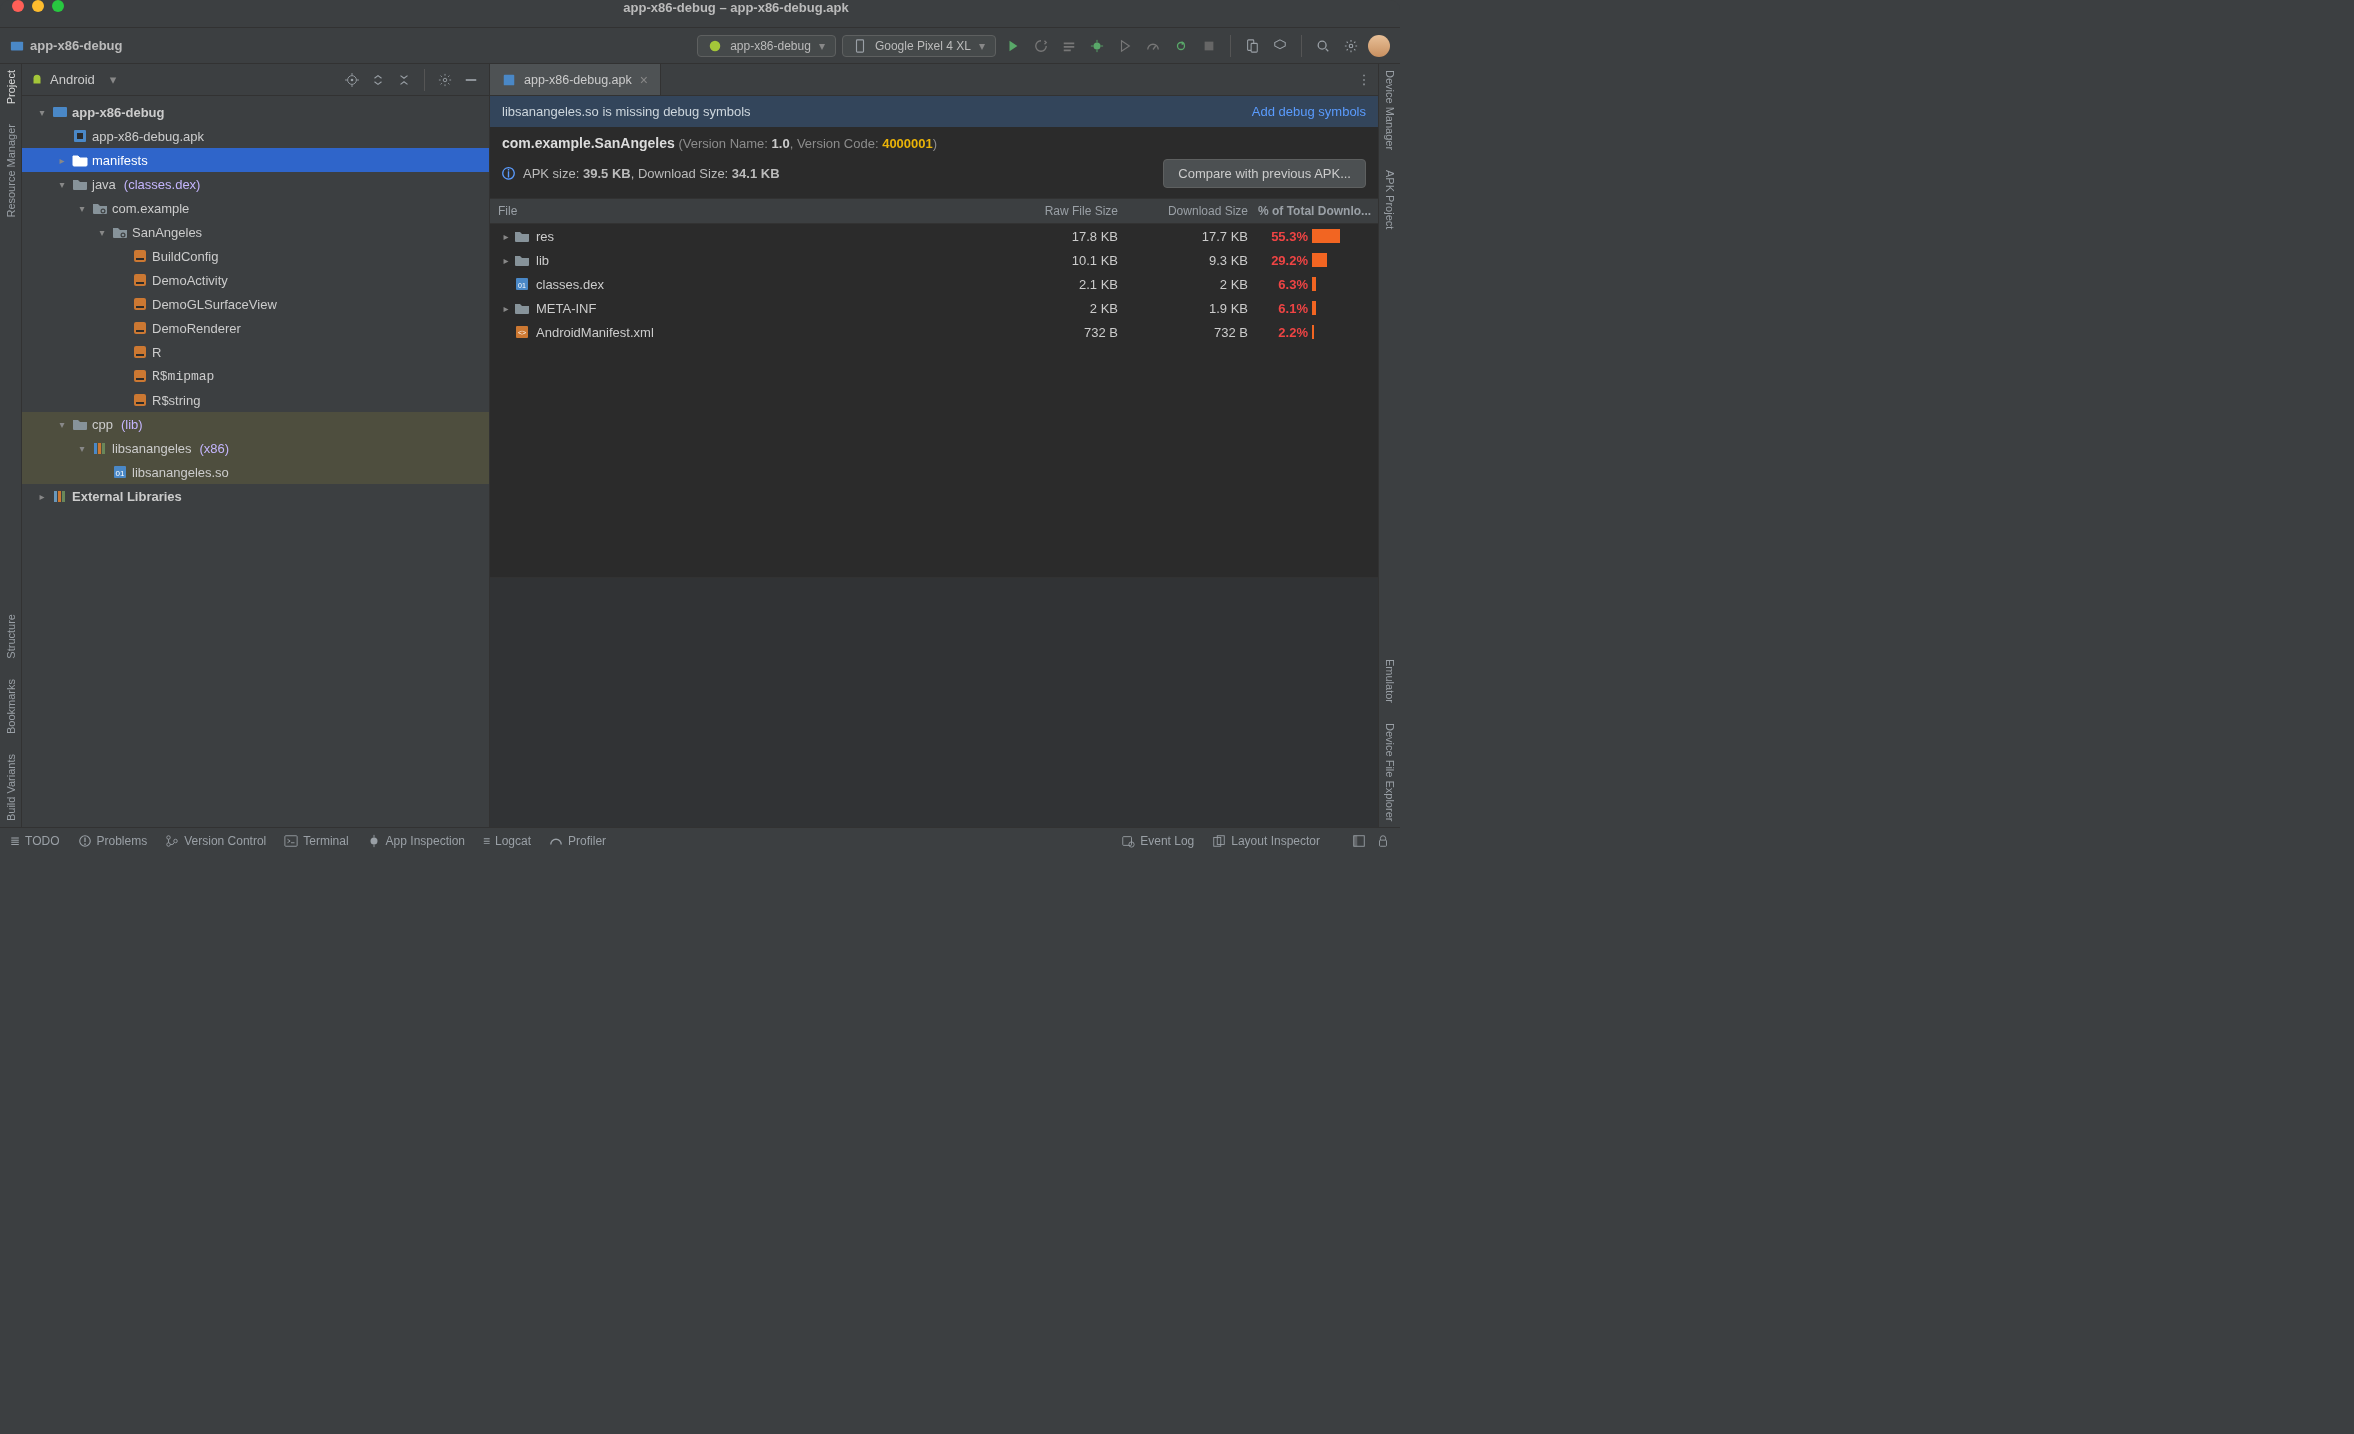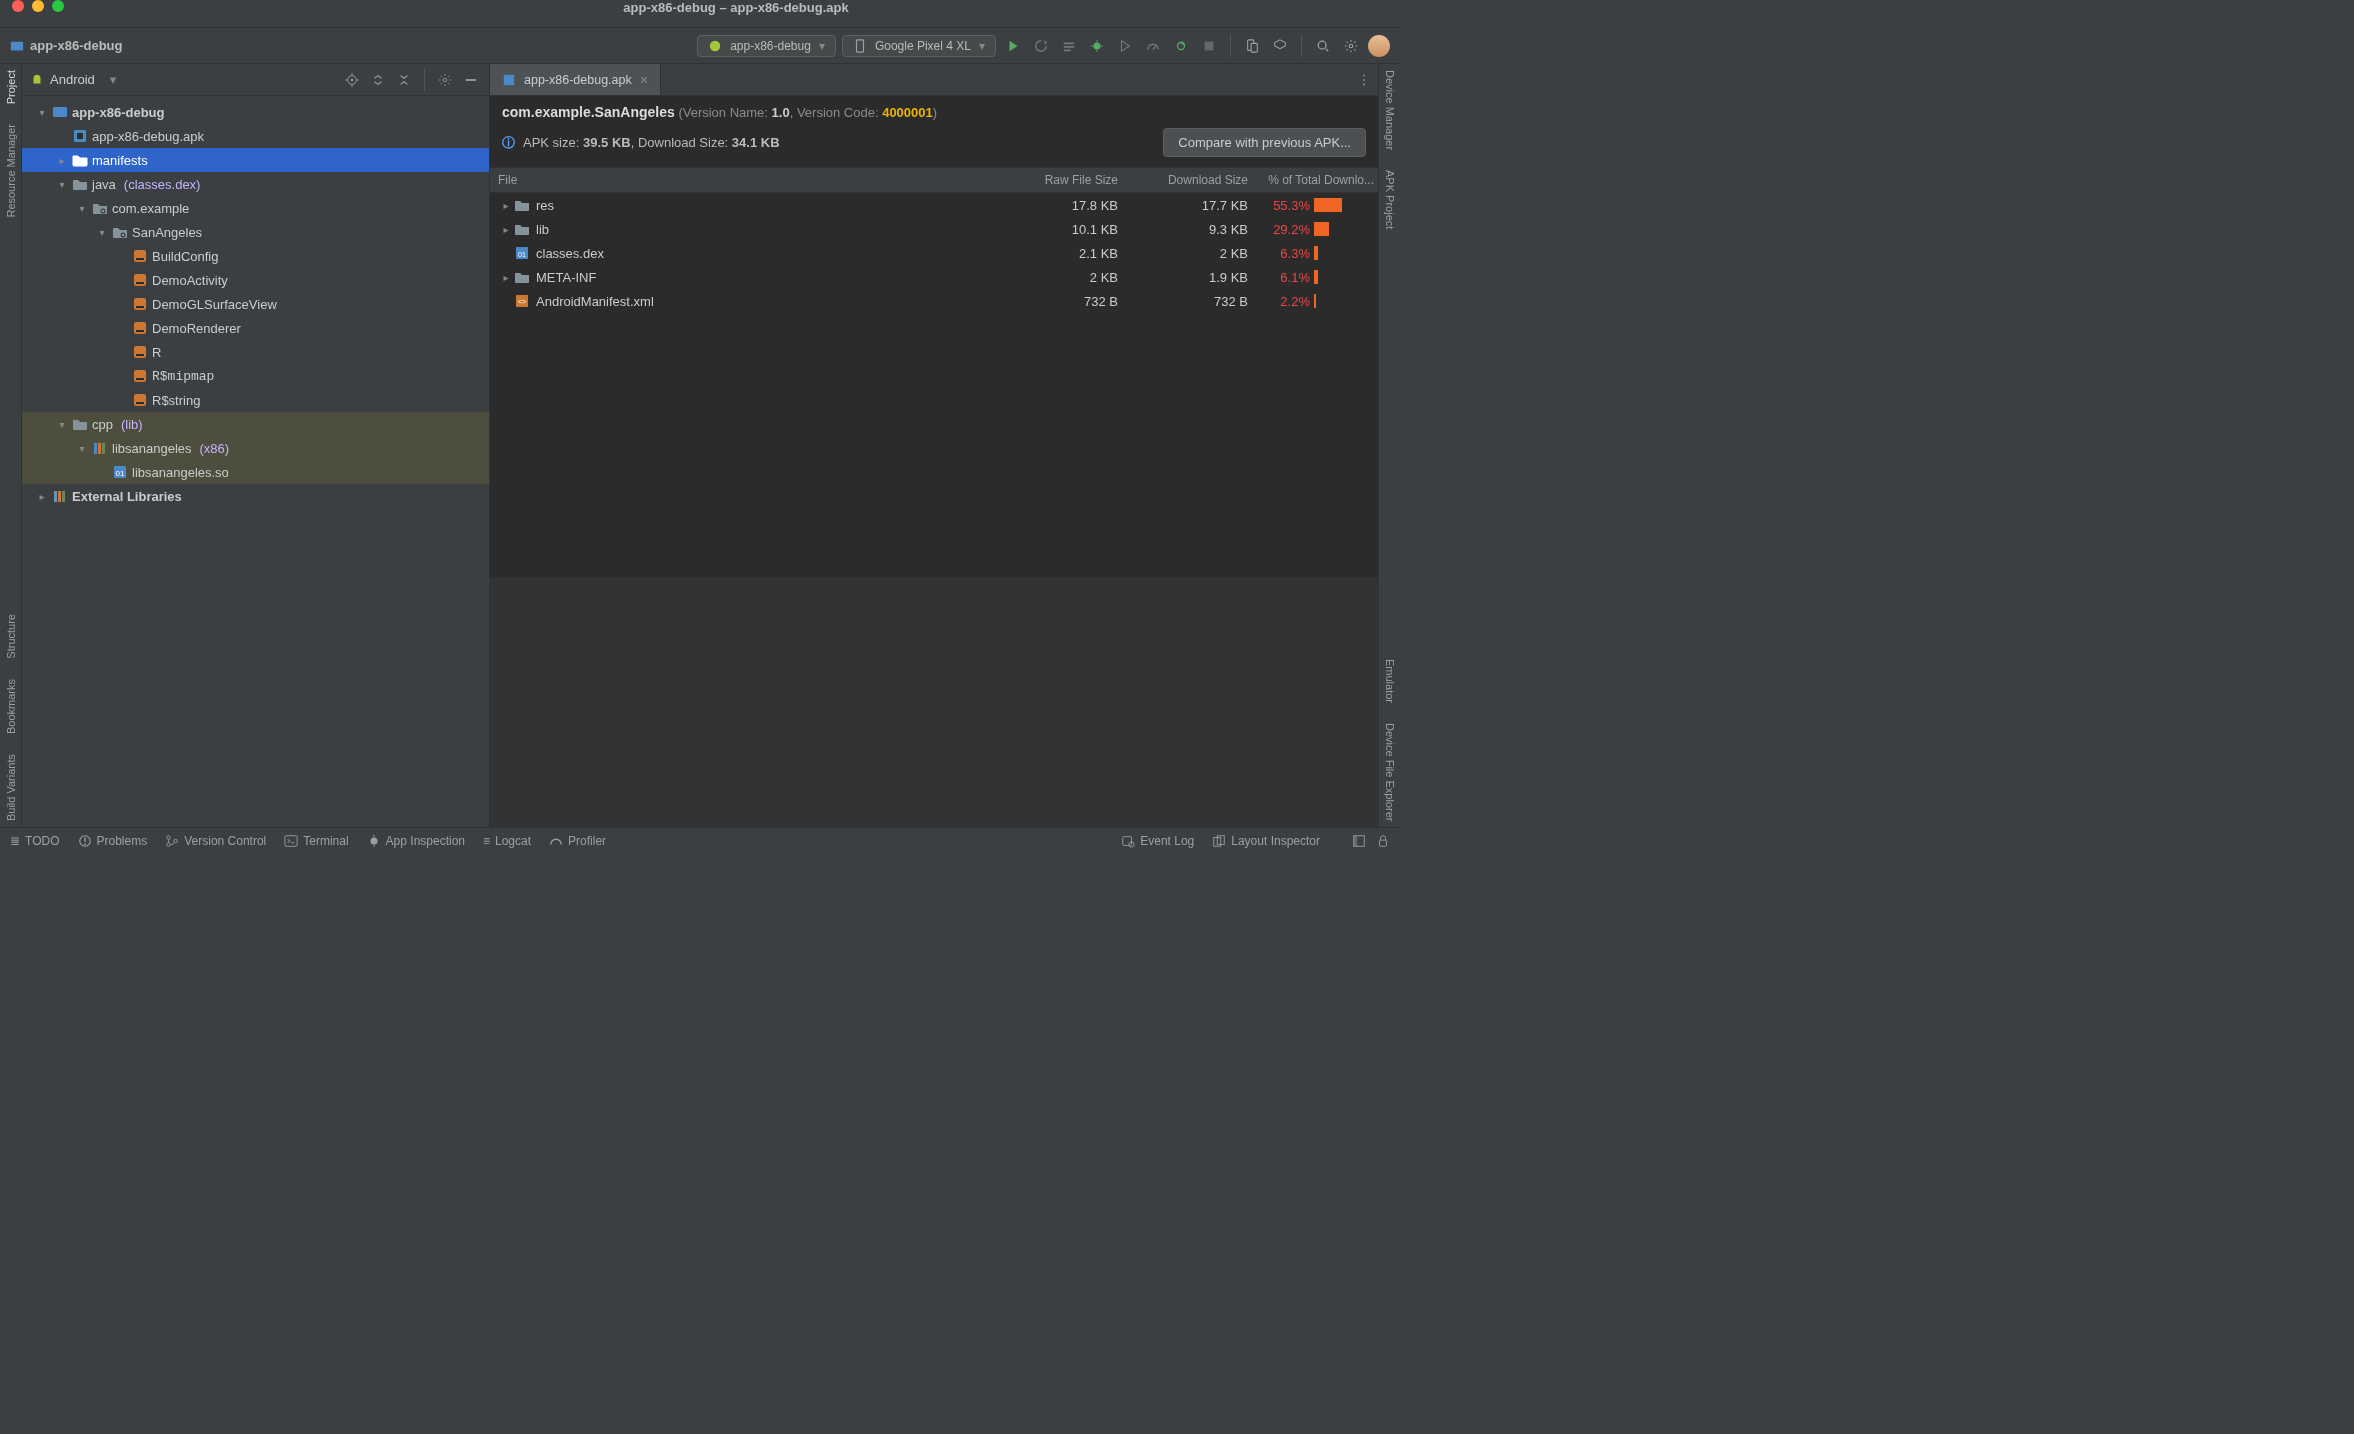--- a/index.html
+++ b/index.html
@@ -182,21 +182,21 @@
   border-top: 1px solid #323232;
   border-bottom: 1px solid #323232;
   font-size: 12px;
   color: #9aa0a6;
   height: 26px;
   align-items: center;
 }
 .col-file { flex: 1; padding-left: 8px; }
 .col-raw { width: 130px; text-align: right; padding-right: 10px; }
 .col-dl { width: 130px; text-align: right; padding-right: 10px; }
-.col-pct { width: 120px; text-align: right; padding-right: 4px; display:flex; align-items:center; justify-content:flex-end; gap:4px;}
+.col-pct { width: 120px; text-align: right; padding-right: 4px; display:flex; align-items:center; justify-content:flex-start; gap:4px;font-weight:bold;}
 .table-body { flex: 1; }
 .file-row {
   display: flex;
   height: 24px;
   align-items: center;
   color: #ccc;
   font-size: 13px;
 }
 .file-row .farrow { width: 16px; text-align: center; color: #888; font-size: 10px; }
 .file-row .ficon { width: 18px; display:inline-flex; align-items:center; }
@@ -589,20 +589,24 @@
         <span>
             <svg class="svg" viewBox="0 0 16 16">
               <rect x="2" y="2" width="12" height="12" rx="1" fill="#4a88c7"></rect>
             </svg>
           </span>
         <span>app-x86-debug.apk</span>
         <span class="close">×</span>
       </div>
       <div class="more">⋮</div>
     </div>
+    <div class="banner">
+      <span>libsanangeles.so is missing debug symbols</span>
+      <span class="link">Add debug symbols</span>
+    </div>
     <div class="apk-info">
       <span class="pkg">com.example.SanAngeles</span>
       <span class="grey">(Version Name: </span><span class="grey" style="color:#ccc;font-weight:600">1.0</span><span class="grey">, Version Code: </span><span class="grey" style="color:#eab308;font-weight:600">4000001</span><span class="grey">)</span>
     </div>
     <div class="apk-size-row">
       <span class="info-icon">ⓘ</span>
       <span><span>APK size: </span><b>39.5 KB</b><span>, Download Size: </span><b>34.1 KB</b></span>
       <div class="btn">Compare with previous APK...</div>
     </div>
     <div class="table-head">

